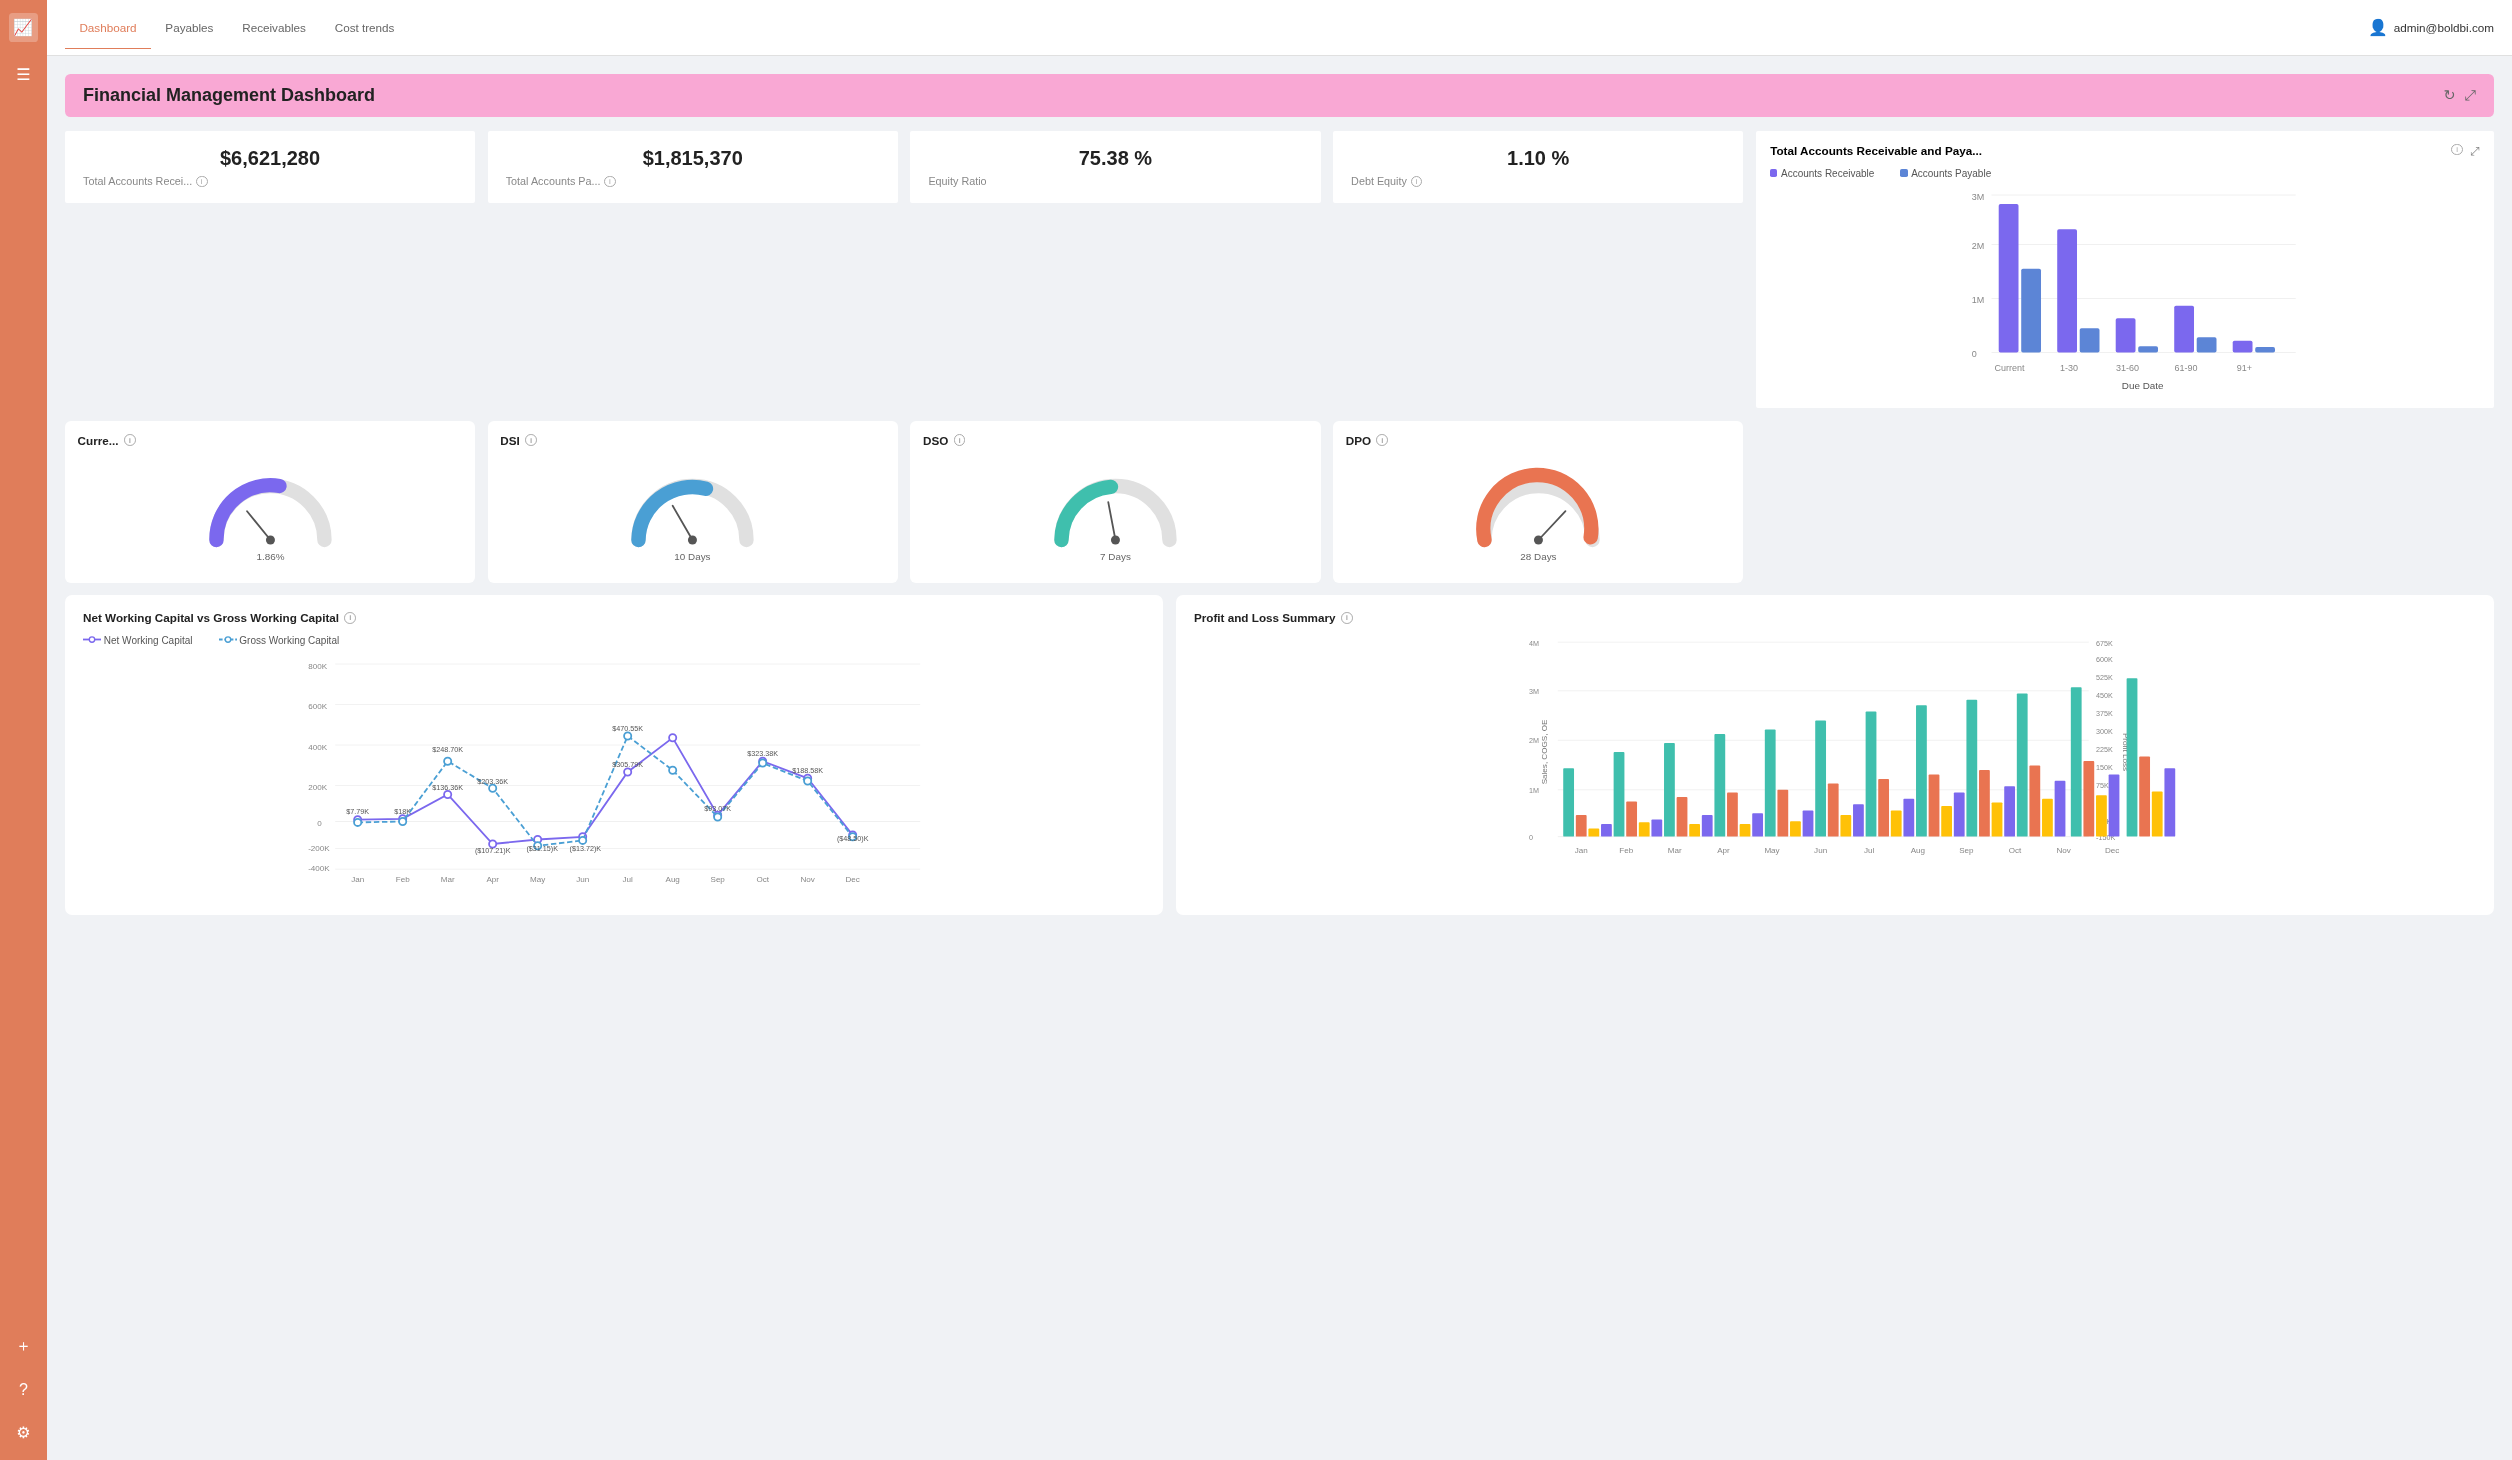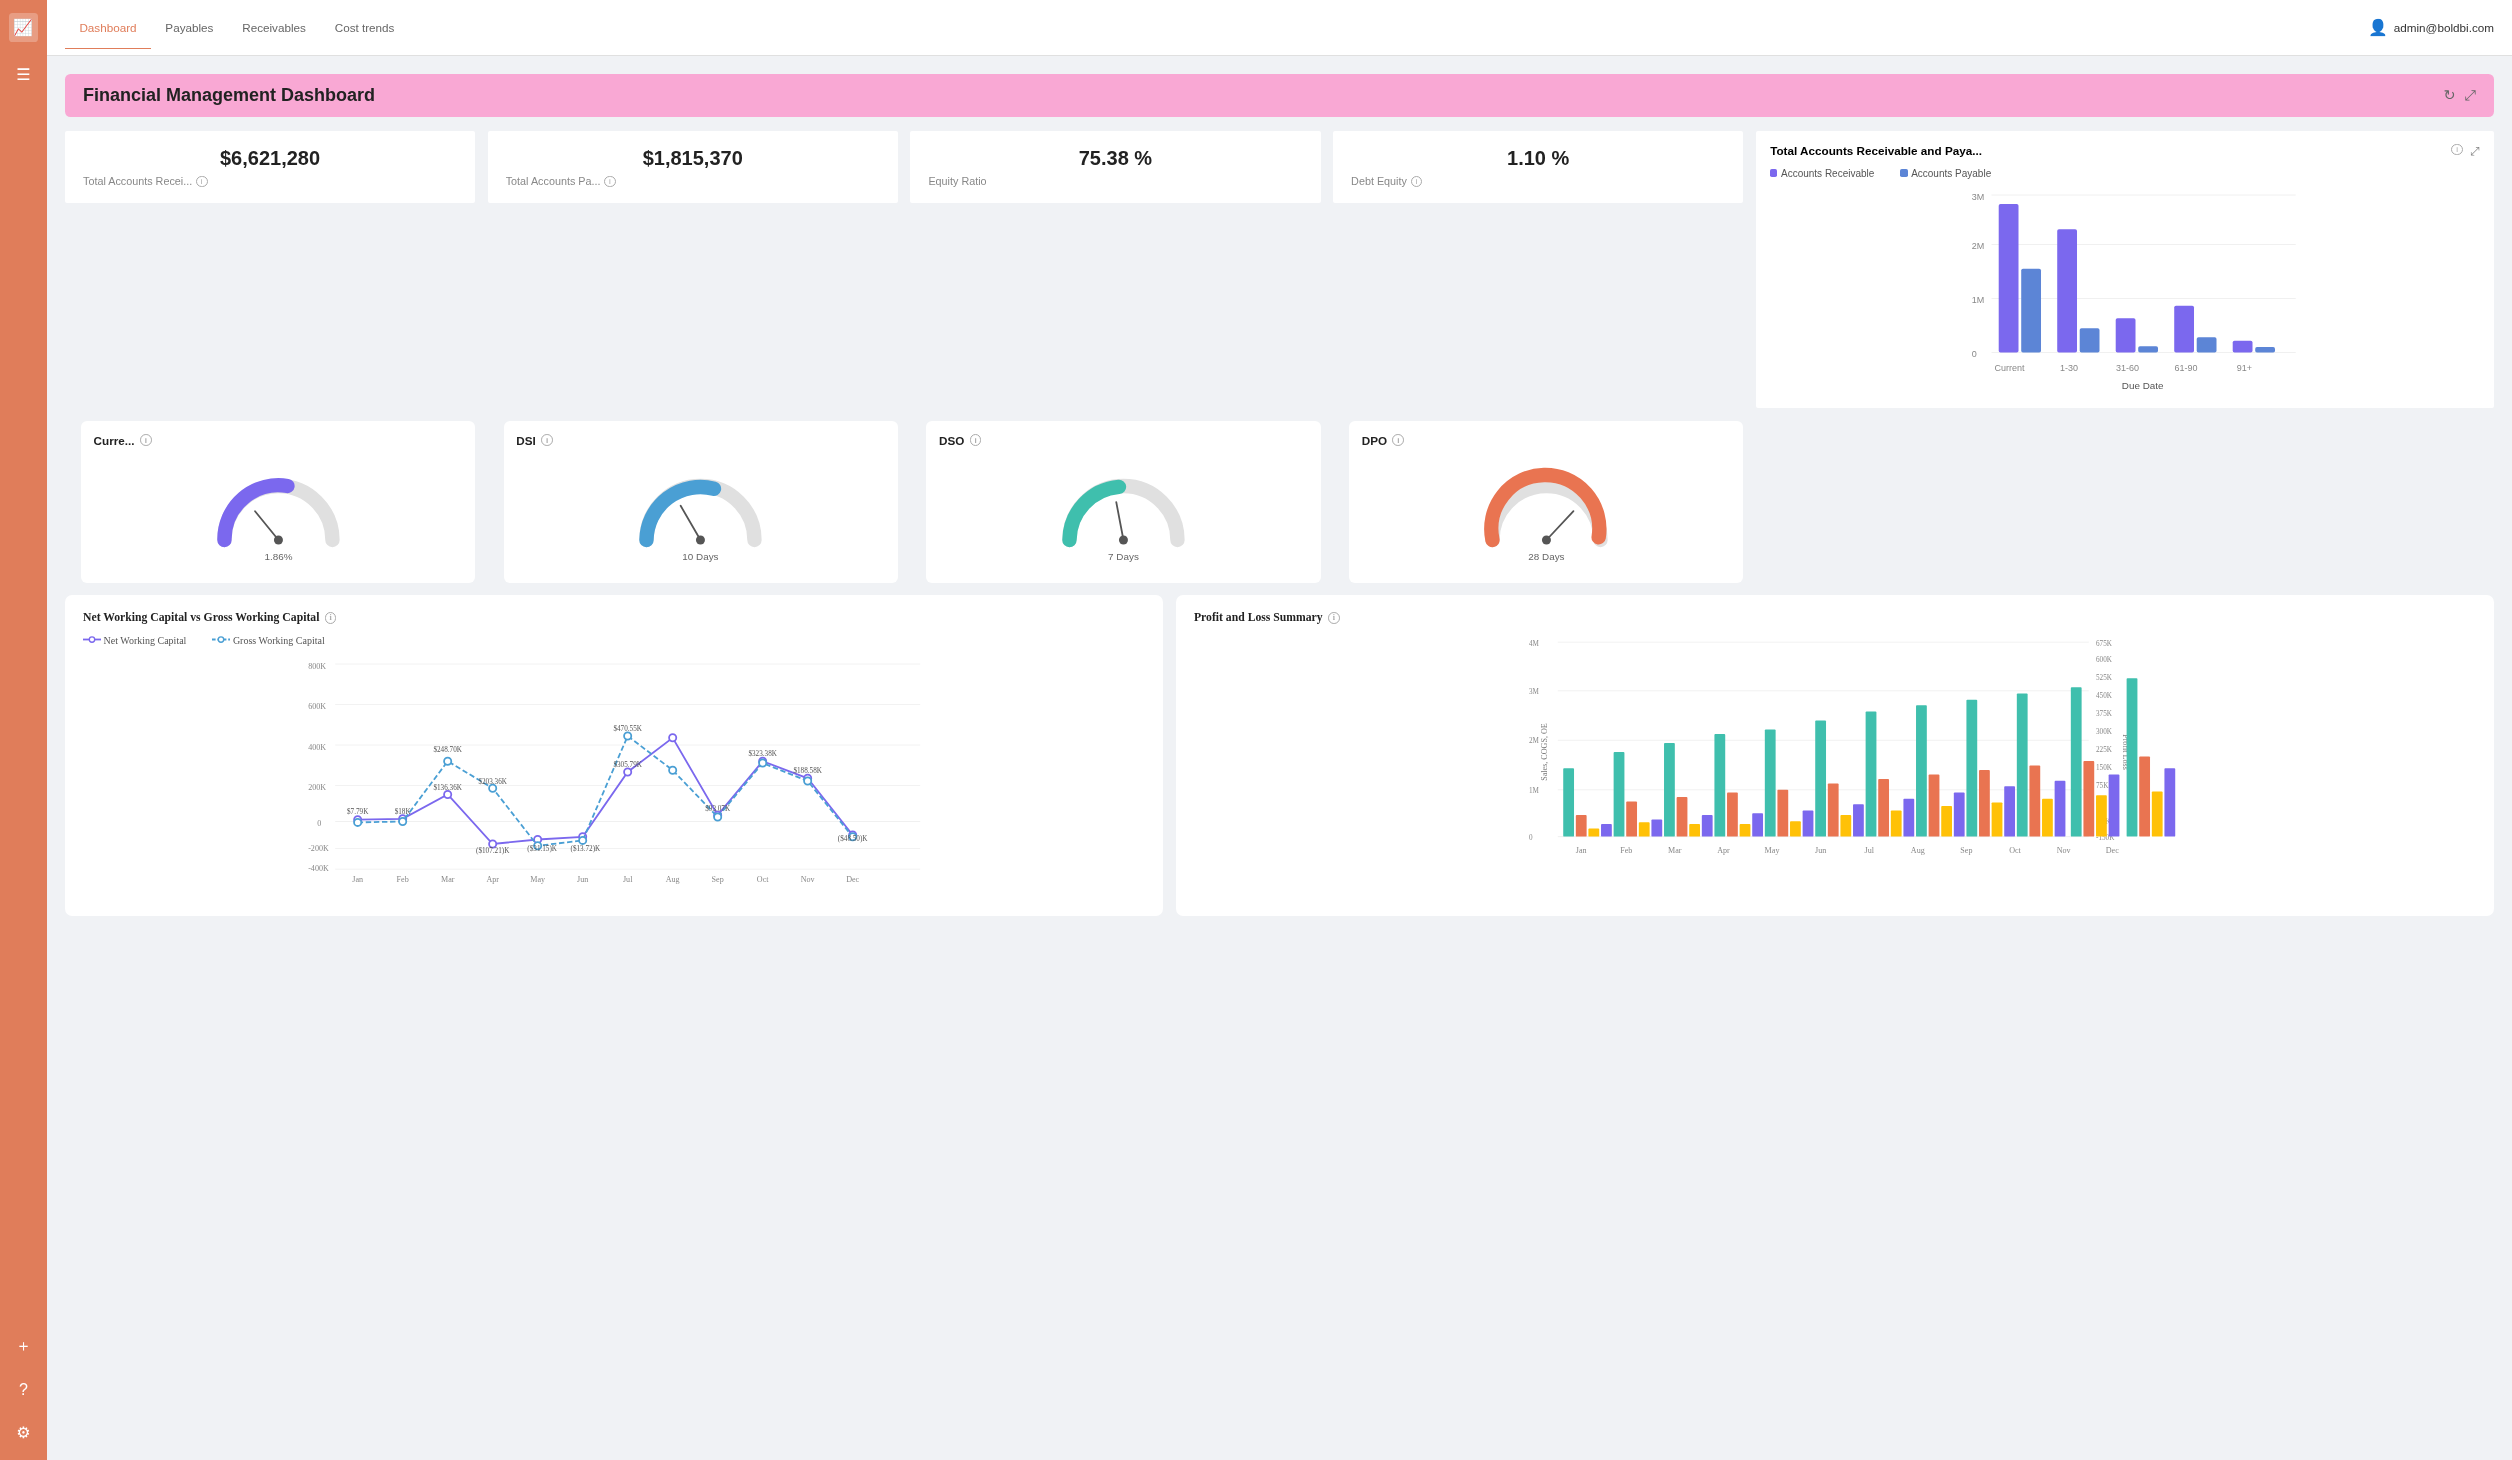--- a/index.html
+++ b/index.html
@@ -53,25 +53,25 @@
     .dash-header { display: flex; align-items: center; justify-content: space-between; margin-bottom: 14.4px; background: #f9a8d4; padding: 10.8px 18px; border-radius: 5.4px; }
     .dash-title { font-size: 18px; font-weight: 600; color: #222; }
     .dash-actions { display: flex; gap: 9px; }
     .dash-actions span { font-size: 14.4px; color: #666; cursor: pointer; }
 
     
     .cards-grid { display: grid; grid-template-columns: repeat(4, 1fr) 1.8fr; gap: 12.6px; margin-bottom: 12.6px; }
     .card { background: white; border-radius: 2px; padding: 16px 18px; text-align: center; }
     .card-value { font-size: 20px; font-weight: 700; color: #222; margin-bottom: 5.4px; }
     .card-label { font-size: 10.8px; color: #888; display: flex; align-items: center; gap: 3.6px; }
-    .gauge-card { background: white; border-radius: 6px; padding: 12.6px; margin-left: 16px; }
+    .gauge-card { background: white; border-radius: 6px; padding: 12.6px; }
     .gauge-title { font-size: 11.7px; font-weight: 600; color: #222; margin-bottom: 3.6px; display: flex; align-items: center; gap: 5.4px; }
 
     
-    .charts-row { display: grid; grid-template-columns: 1fr 1.2fr; gap: 12.6px; font-family: Liberation Serif, serif; }
+    .charts-row { display: grid; grid-template-columns: 1fr 1.2fr; gap: 12.6px; }
     .chart-card { background: white; border-radius: 7.2px; padding: 16px 18px; }
     .chart-title { font-size: 11.7px; font-weight: 600; color: #222; margin-bottom: 10.8px; display: flex; align-items: center; gap: 5.4px; }
 
     
     .legend { display: flex; gap: 26px; font-size: 10px; color: #555; }
     .legend-dot { width: 7.2px; height: 7.2px; border-radius: 1.8px; display: inline-block; margin-right: 3.6px; }
 
     
     svg { overflow: visible; }
 

